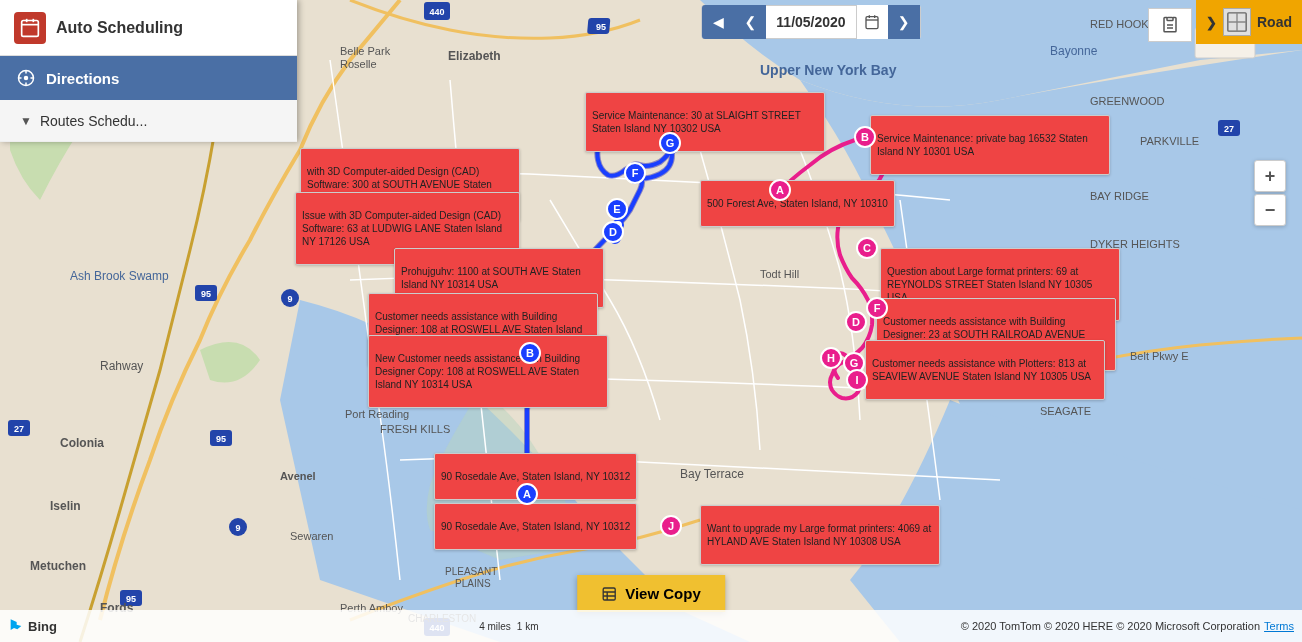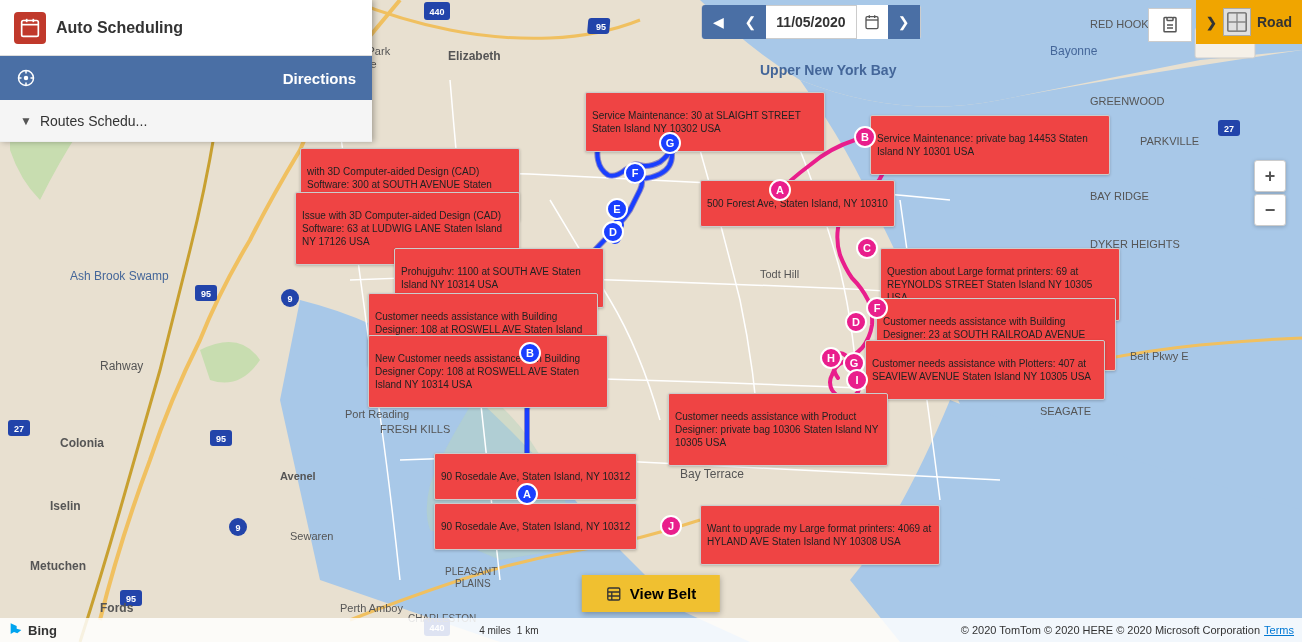--- a/index.html
+++ b/index.html
@@ -18,21 +18,21 @@
     #map-svg {
       position: absolute;
       top: 0; left: 0;
       width: 100%; height: 100%;
     }
 
     
     #sidebar {
       position: absolute;
       top: 0; left: 0;
-      width: 372px;
+      width: 297px;
       background: #3b82f6;
       z-index: 10;
       box-shadow: 2px 0 6px rgba(0,0,0,0.3);
     }
 
     #app-header {
       display: flex;
       align-items: center;
       background: white;
       padding: 10px 14px;
@@ -58,21 +58,20 @@
     }
 
     #directions-btn {
       display: flex;
       align-items: center;
       background: #4a6fa5;
       color: white;
       padding: 4px 16px;
       height: 44px;
       cursor: pointer;
-      justify-content: space-between;
     }
 
     #directions-btn .dir-icon {
       width: 20px; height: 20px;
       margin-right: 10px;
       display: flex; align-items: center; justify-content: center;
     }
 
     #directions-label {
       font-size: 15px;
@@ -235,21 +234,21 @@
 
     
     #bottom-bar {
       position: absolute;
       bottom: 0; left: 0; right: 0;
       height: 24px;
       background: rgba(255,255,255,0.85);
       display: flex;
       align-items: center;
       justify-content: space-between;
-      padding: 8px 8px;
+      padding: 16px 8px;
       z-index: 10;
       font-size: 11px;
       color: #333;
       text-align: center;
     }
 
     #bing-logo {
       display: flex; align-items: center; gap: 4px;
       font-weight: bold;
       font-size: 13px;
@@ -484,31 +483,30 @@
     <circle cx="780" cy="191" r="5" fill="white" stroke="#e91e8c" stroke-width="2"></circle>
     <circle cx="872" cy="140" r="5" fill="white" stroke="#e91e8c" stroke-width="2"></circle>
     <circle cx="868" cy="252" r="5" fill="white" stroke="#e91e8c" stroke-width="2"></circle>
     <circle cx="878" cy="312" r="5" fill="white" stroke="#e91e8c" stroke-width="2"></circle>
     <circle cx="857" cy="325" r="5" fill="white" stroke="#e91e8c" stroke-width="2"></circle>
     <circle cx="855" cy="362" r="5" fill="white" stroke="#e91e8c" stroke-width="2"></circle>
     <circle cx="672" cy="528" r="5" fill="white" stroke="#e91e8c" stroke-width="2"></circle>
   </svg>
 
   <div class="map-label" style="left:585px;top:92px">Service Maintenance: 30 at SLAIGHT STREET Staten Island NY 10302 USA</div>
-  <div class="map-label" style="left:870px;top:115px">Service Maintenance: private bag 14453 Staten Island NY 10301 USA</div>
+  <div class="map-label" style="left:870px;top:115px">Service Maintenance: private bag 16532 Staten Island NY 10301 USA</div>
   <div class="map-label" style="left:300px;top:148px;max-width:220px">with 3D Computer-aided Design (CAD) Software: 300 at SOUTH AVENUE Staten Island NY 10303 USA</div>
   <div class="map-label" style="left:700px;top:180px">500 Forest Ave, Staten Island, NY 10310</div>
   <div class="map-label" style="left:295px;top:192px;max-width:225px">Issue with 3D Computer-aided Design (CAD) Software: 63 at LUDWIG LANE Staten Island NY 17126 USA</div>
   <div class="map-label" style="left:880px;top:248px;max-width:240px">Question about Large format printers: 69 at REYNOLDS STREET Staten Island NY 10305 USA</div>
   <div class="map-label" style="left:394px;top:248px;max-width:210px">Prohujguhv: 1100 at SOUTH AVE Staten Island NY 10314 USA</div>
   <div class="map-label" style="left:876px;top:298px;max-width:240px">Customer needs assistance with Building Designer: 23 at SOUTH RAILROAD AVENUE Staten Island NY 10305 USA</div>
   <div class="map-label" style="left:368px;top:293px;max-width:230px">Customer needs assistance with Building Designer: 108 at ROSWELL AVE Staten Island NY 10314 USA</div>
   <div class="map-label" style="left:368px;top:335px;max-width:240px">New Customer needs assistance with Building Designer Copy: 108 at ROSWELL AVE Staten Island NY 10314 USA</div>
-  <div class="map-label" style="left:865px;top:340px;max-width:240px">Customer needs assistance with Plotters: 407 at SEAVIEW AVENUE Staten Island NY 10305 USA</div>
-  <div class="map-label" style="left:668px;top:393px;max-width:220px">Customer needs assistance with Product Designer: private bag 10306 Staten Island NY 10305 USA</div>
+  <div class="map-label" style="left:865px;top:340px;max-width:240px">Customer needs assistance with Plotters: 813 at SEAVIEW AVENUE Staten Island NY 10305 USA</div>
   <div class="map-label" style="left:434px;top:453px">90 Rosedale Ave, Staten Island, NY 10312</div>
   <div class="map-label" style="left:434px;top:503px">90 Rosedale Ave, Staten Island, NY 10312</div>
   <div class="map-label" style="left:700px;top:505px;max-width:240px">Want to upgrade my Large format printers: 4069 at HYLAND AVE Staten Island NY 10308 USA</div>
 
   <div class="route-marker marker-blue" style="left:670px;top:143px">G</div>
   <div class="route-marker marker-pink" style="left:865px;top:137px">B</div>
   <div class="route-marker marker-blue" style="left:635px;top:173px">F</div>
   <div class="route-marker marker-pink" style="left:780px;top:190px">A</div>
   <div class="route-marker marker-blue" style="left:617px;top:209px">E</div>
   <div class="route-marker marker-blue" style="left:613px;top:232px">D</div>
@@ -599,21 +597,21 @@
   <div class="map-ctrl-btn">−</div>
 </div>
 
 <button id="view-data-btn">
   <svg width="16" height="16" viewBox="0 0 24 24" fill="none" stroke="#333" stroke-width="2">
     <rect x="3" y="3" width="18" height="18" rx="2"></rect>
     <line x1="3" y1="9" x2="21" y2="9"></line>
     <line x1="3" y1="15" x2="21" y2="15"></line>
     <line x1="9" y1="9" x2="9" y2="21"></line>
   </svg>
-  <span>View Belt</span>
+  <span>View Copy</span>
 </button>
 
 <div id="bottom-bar">
   <div id="bing-logo">
     <svg width="16" height="16" viewBox="0 0 24 24" fill="#00a4ef">
       <path d="M4 2 L4 18 L9 15 L14 17 L20 12 L13 10 L13 6 Z"></path>
     </svg>
     <span>Bing</span>
   </div>
   <div style="display:flex;align-items:center;gap:6px;font-size:10px;">

